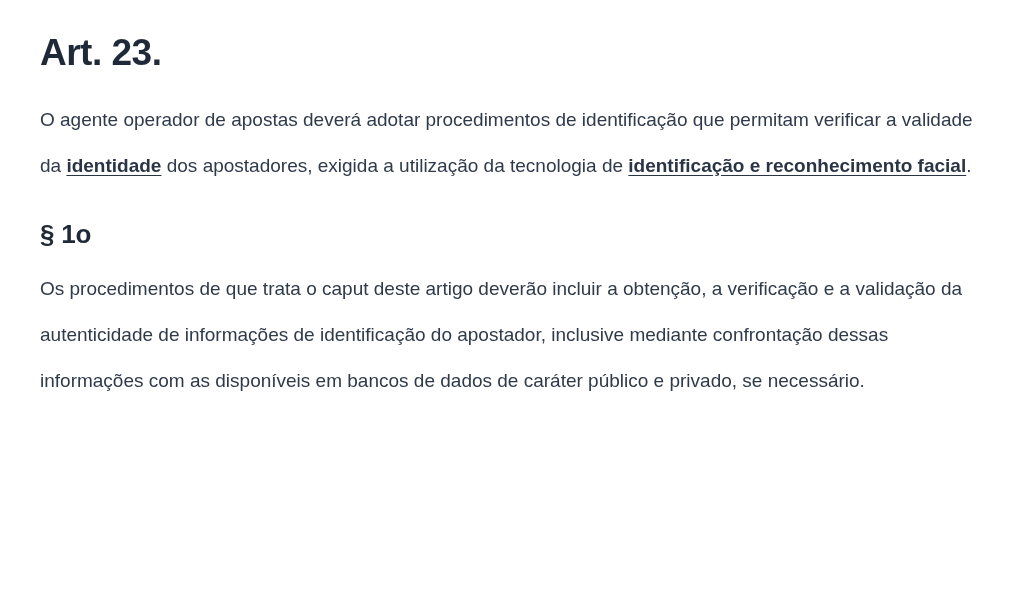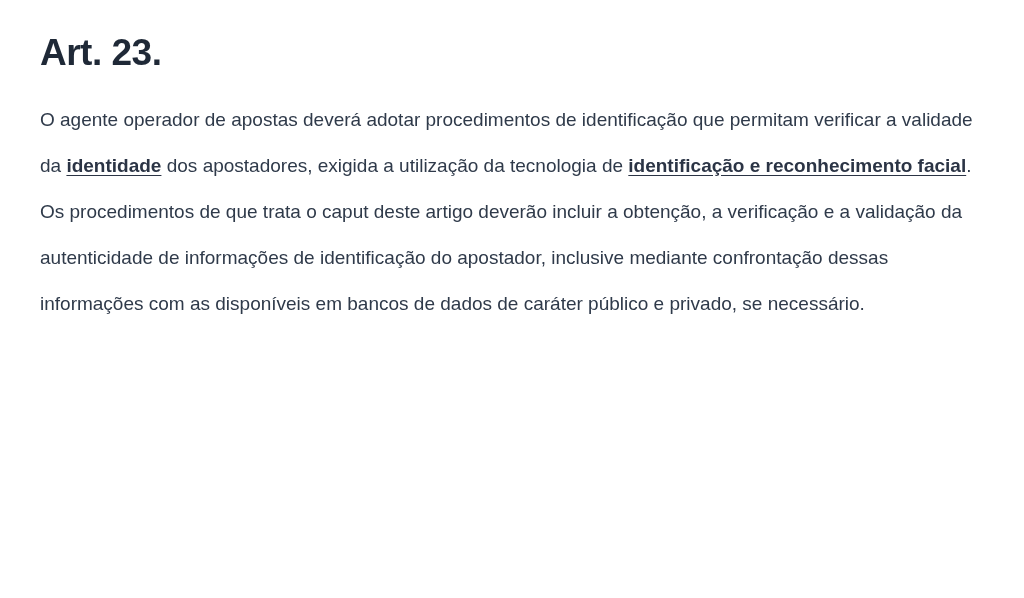--- a/index.html
+++ b/index.html
@@ -55,16 +55,17 @@
 </style>
 </head>
 <body>
 
 <div class="page">
 
   <h1 class="article-heading">Art. 23.</h1>
 
   <p class="body-text"><span>O agente operador de apostas deverá adotar procedimentos de identificação que permitam verificar a validade da </span><span class="emph">identidade</span><span> dos apostadores, exigida a utilização da tecnologia de </span><span class="emph">identificação e reconhecimento facial</span><span>.</span></p>
 
+  <h2 class="section-heading">§ 1o</h2>
 
   <p class="body-text">Os procedimentos de que trata o caput deste artigo deverão incluir a obtenção, a verificação e a validação da autenticidade de informações de identificação do apostador, inclusive mediante confrontação dessas informações com as disponíveis em bancos de dados de caráter público e privado, se necessário.</p>
 
 </div>
 
 </body></html>

